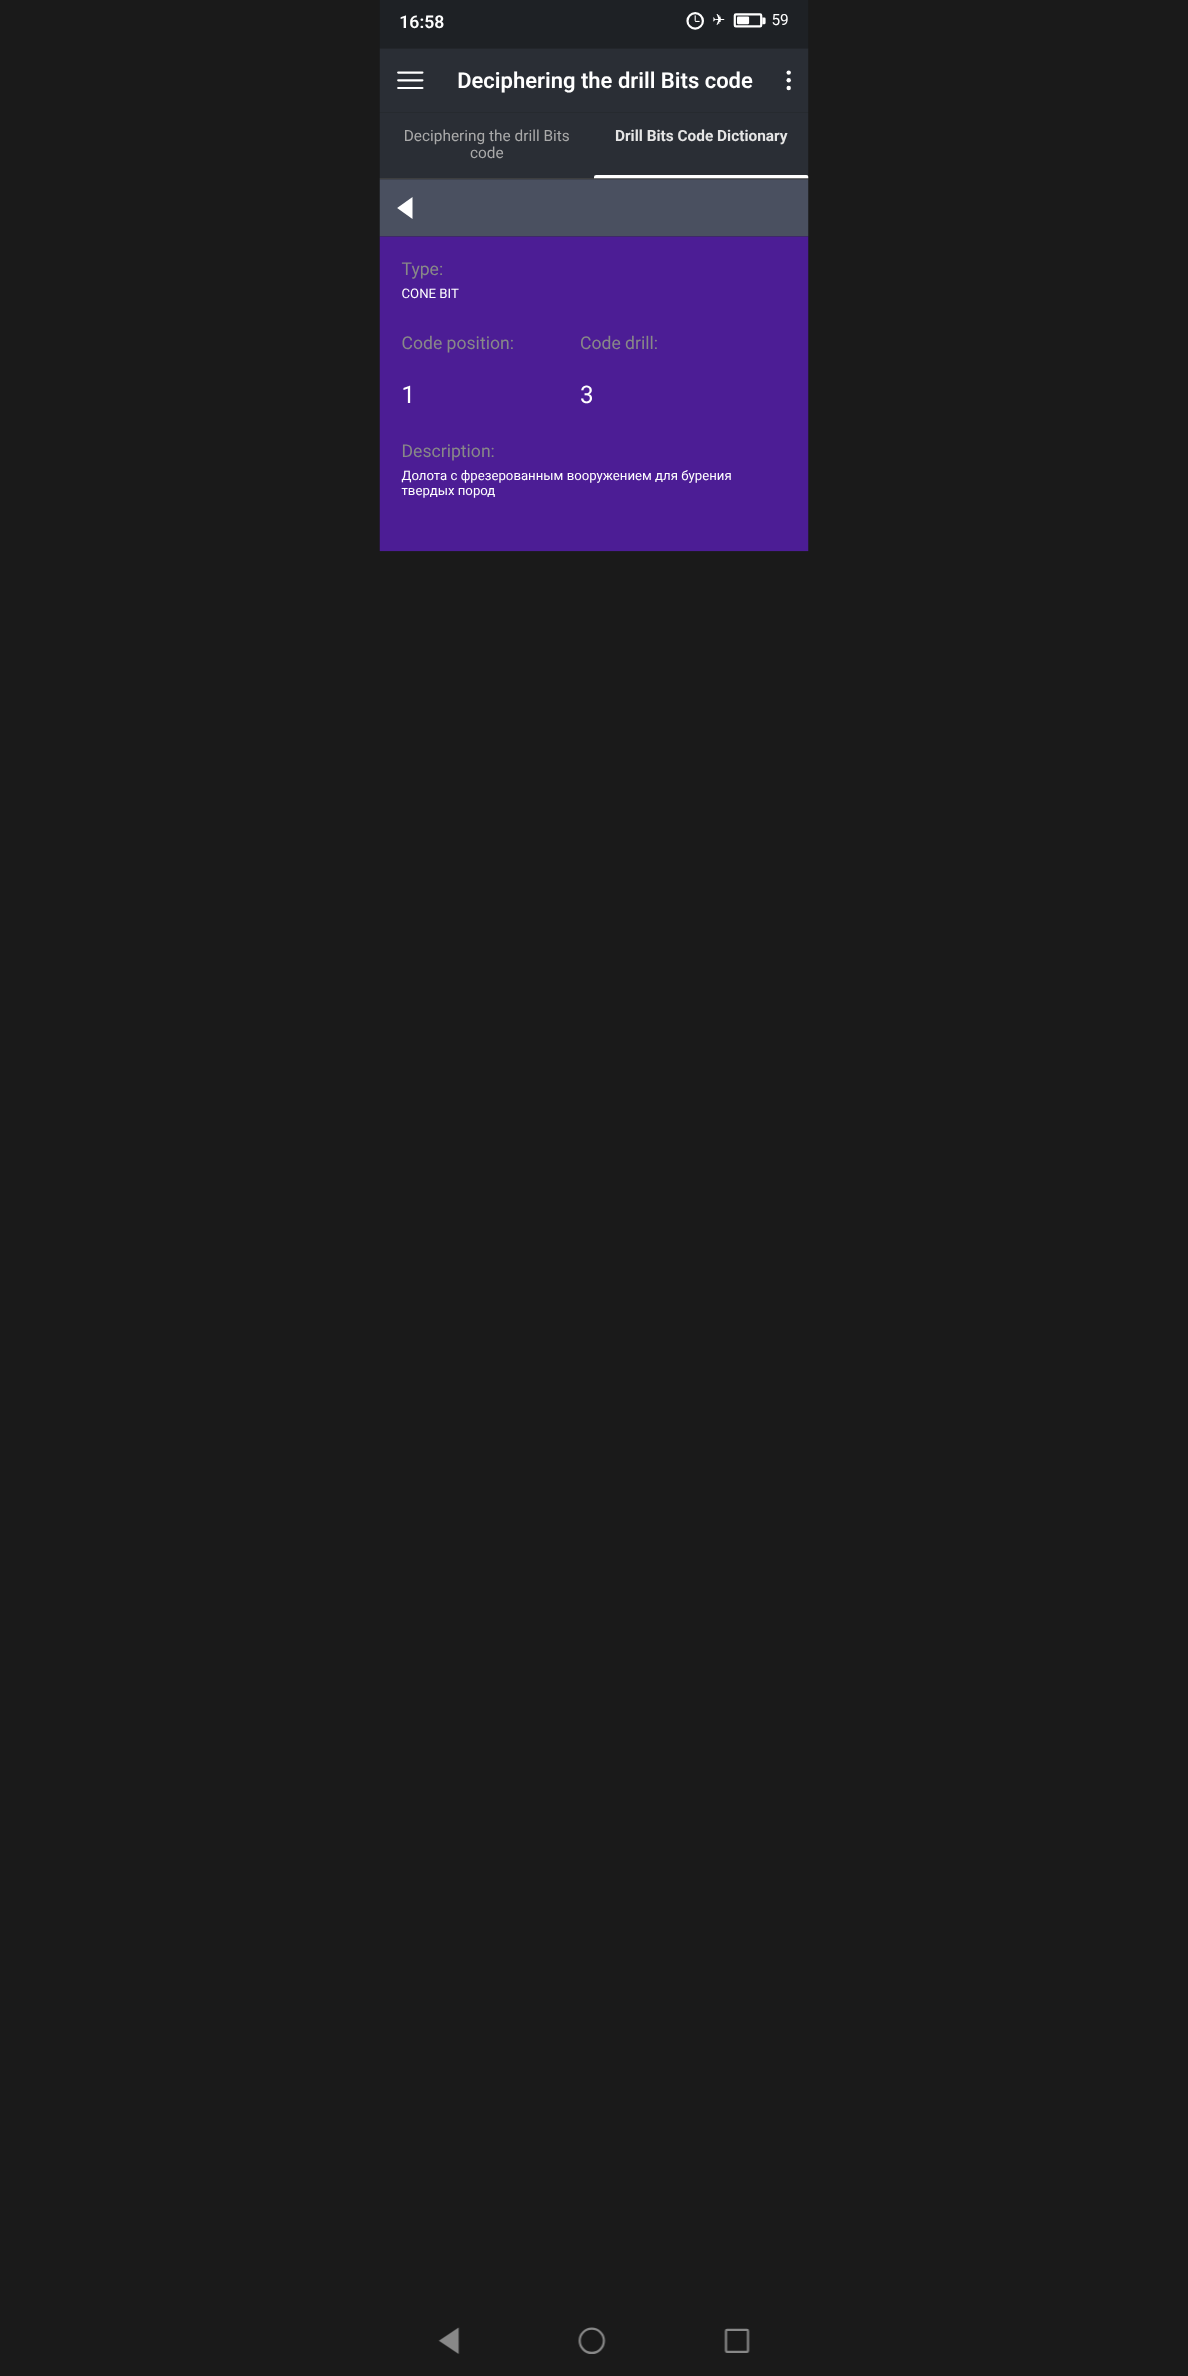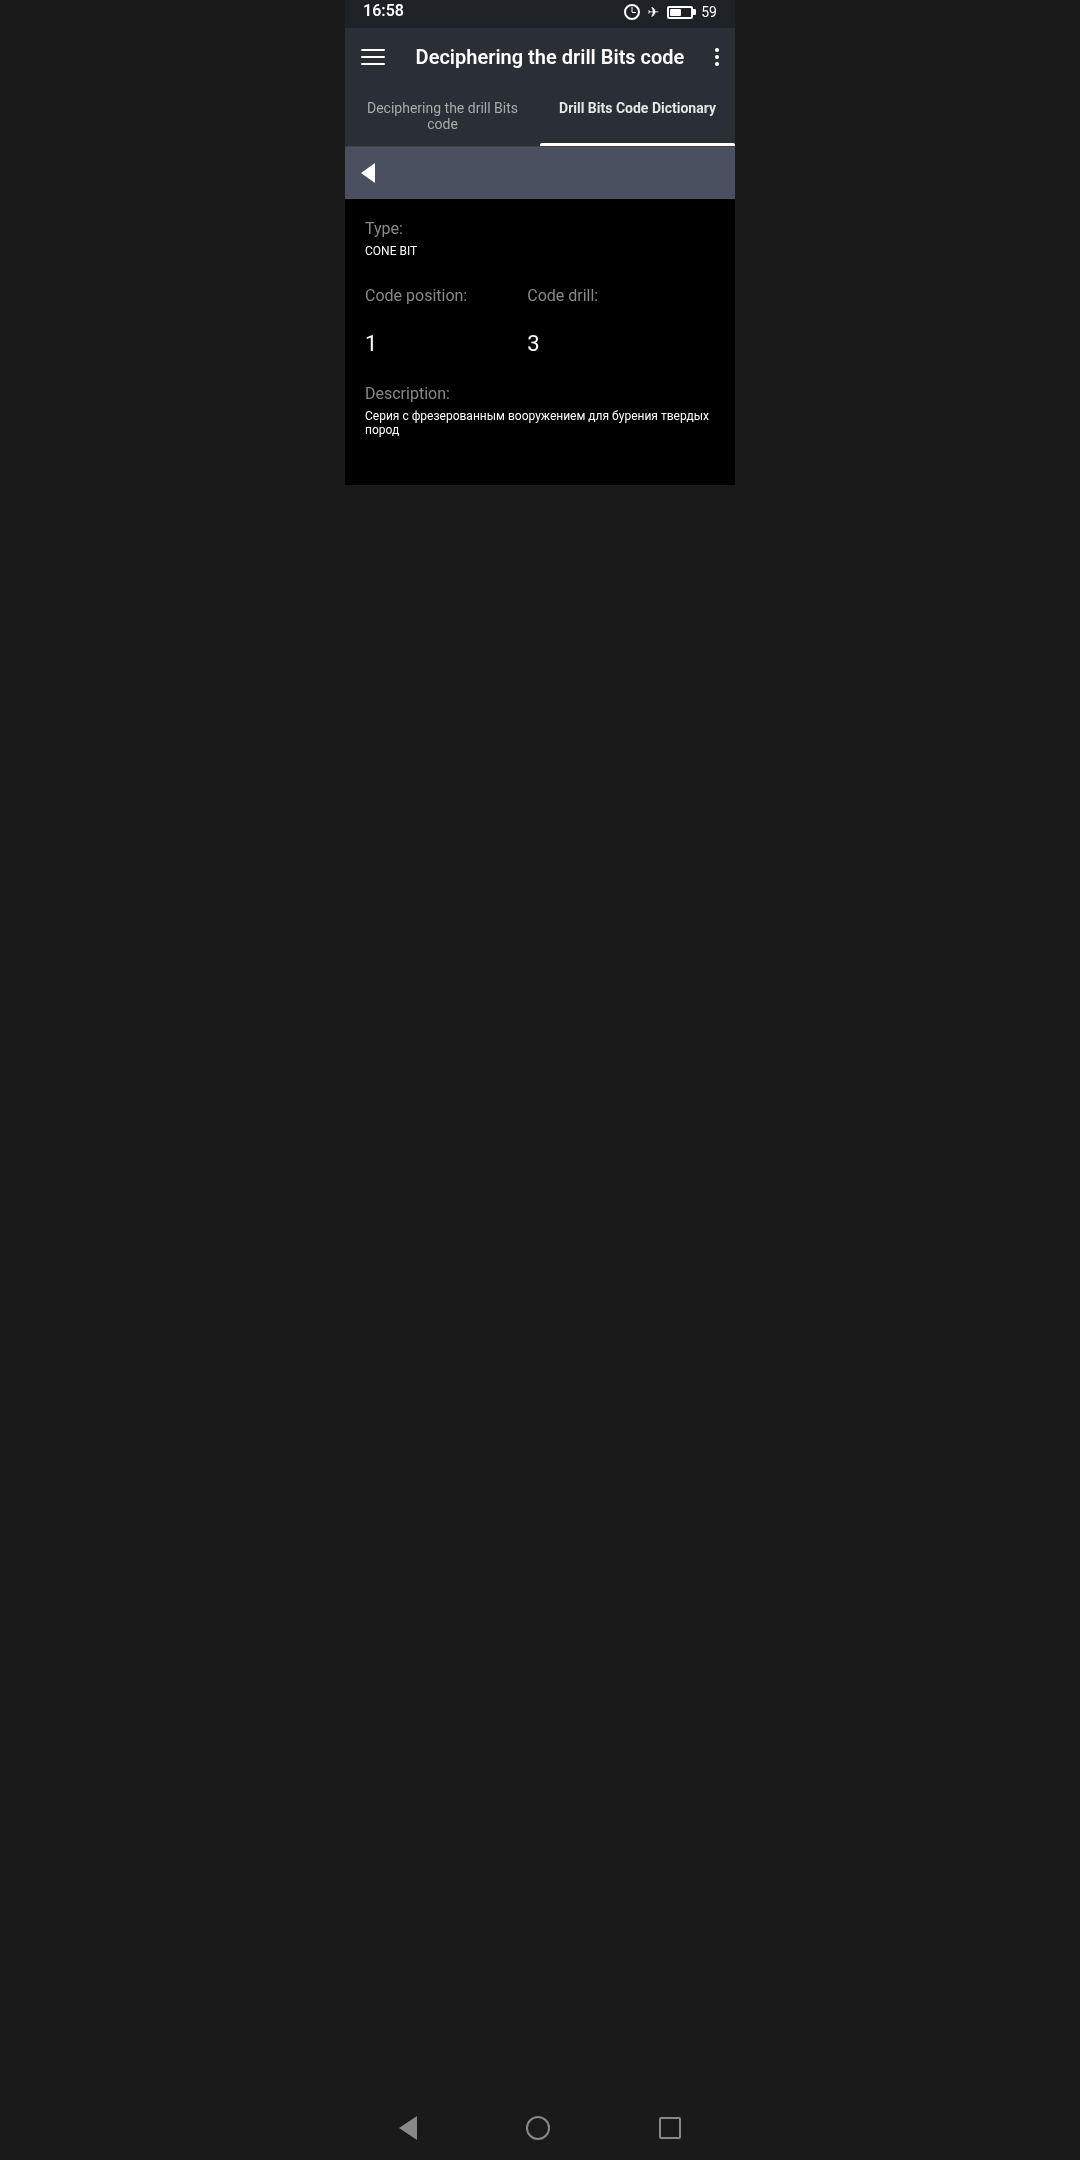--- a/index.html
+++ b/index.html
@@ -18,23 +18,23 @@
       margin: 0 auto;
       position: relative;
       overflow-x: hidden;
     }
 
     
     .status-bar {
       background-color: #1e2125;
       display: flex;
       justify-content: space-between;
-      align-items: flex-end;
+      align-items: flex-start;
       padding: 10px 18px 8px 18px;
-      height: 28px;
+      height: 44px;
     }
 
     .status-time {
       font-size: 16px;
       font-weight: 600;
       color: #ffffff;
     }
 
     .status-icons {
       display: flex;
@@ -182,21 +182,21 @@
     .back-arrow {
       width: 0;
       height: 0;
       border-top: 10px solid transparent;
       border-bottom: 10px solid transparent;
       border-right: 14px solid #ffffff;
     }
 
     
     .content {
-      background-color: #000000;
+      background-color: #4c1d95;
       padding: 20px 20px;
       flex: 1;
     }
 
     .field-row {
       margin-bottom: 28px;
     }
 
     .field-label {
       font-size: 16px;
@@ -370,21 +370,21 @@
     </div>
     <div>
       <div class="field-label">Code drill:</div>
       <div class="field-value">3</div>
     </div>
   </div>
 
 
   <div class="field-row">
     <div class="field-label">Description:</div>
-    <div class="field-value">Серия с фрезерованным вооружением для бурения твердых пород</div>
+    <div class="field-value">Долота с фрезерованным вооружением для бурения твердых пород</div>
   </div>
 
 </div>
 
 <div class="bottom-nav">
   <div class="nav-btn">
     <div class="triangle-back"></div>
   </div>
   <div class="nav-btn">
     <div class="circle-home"></div>

